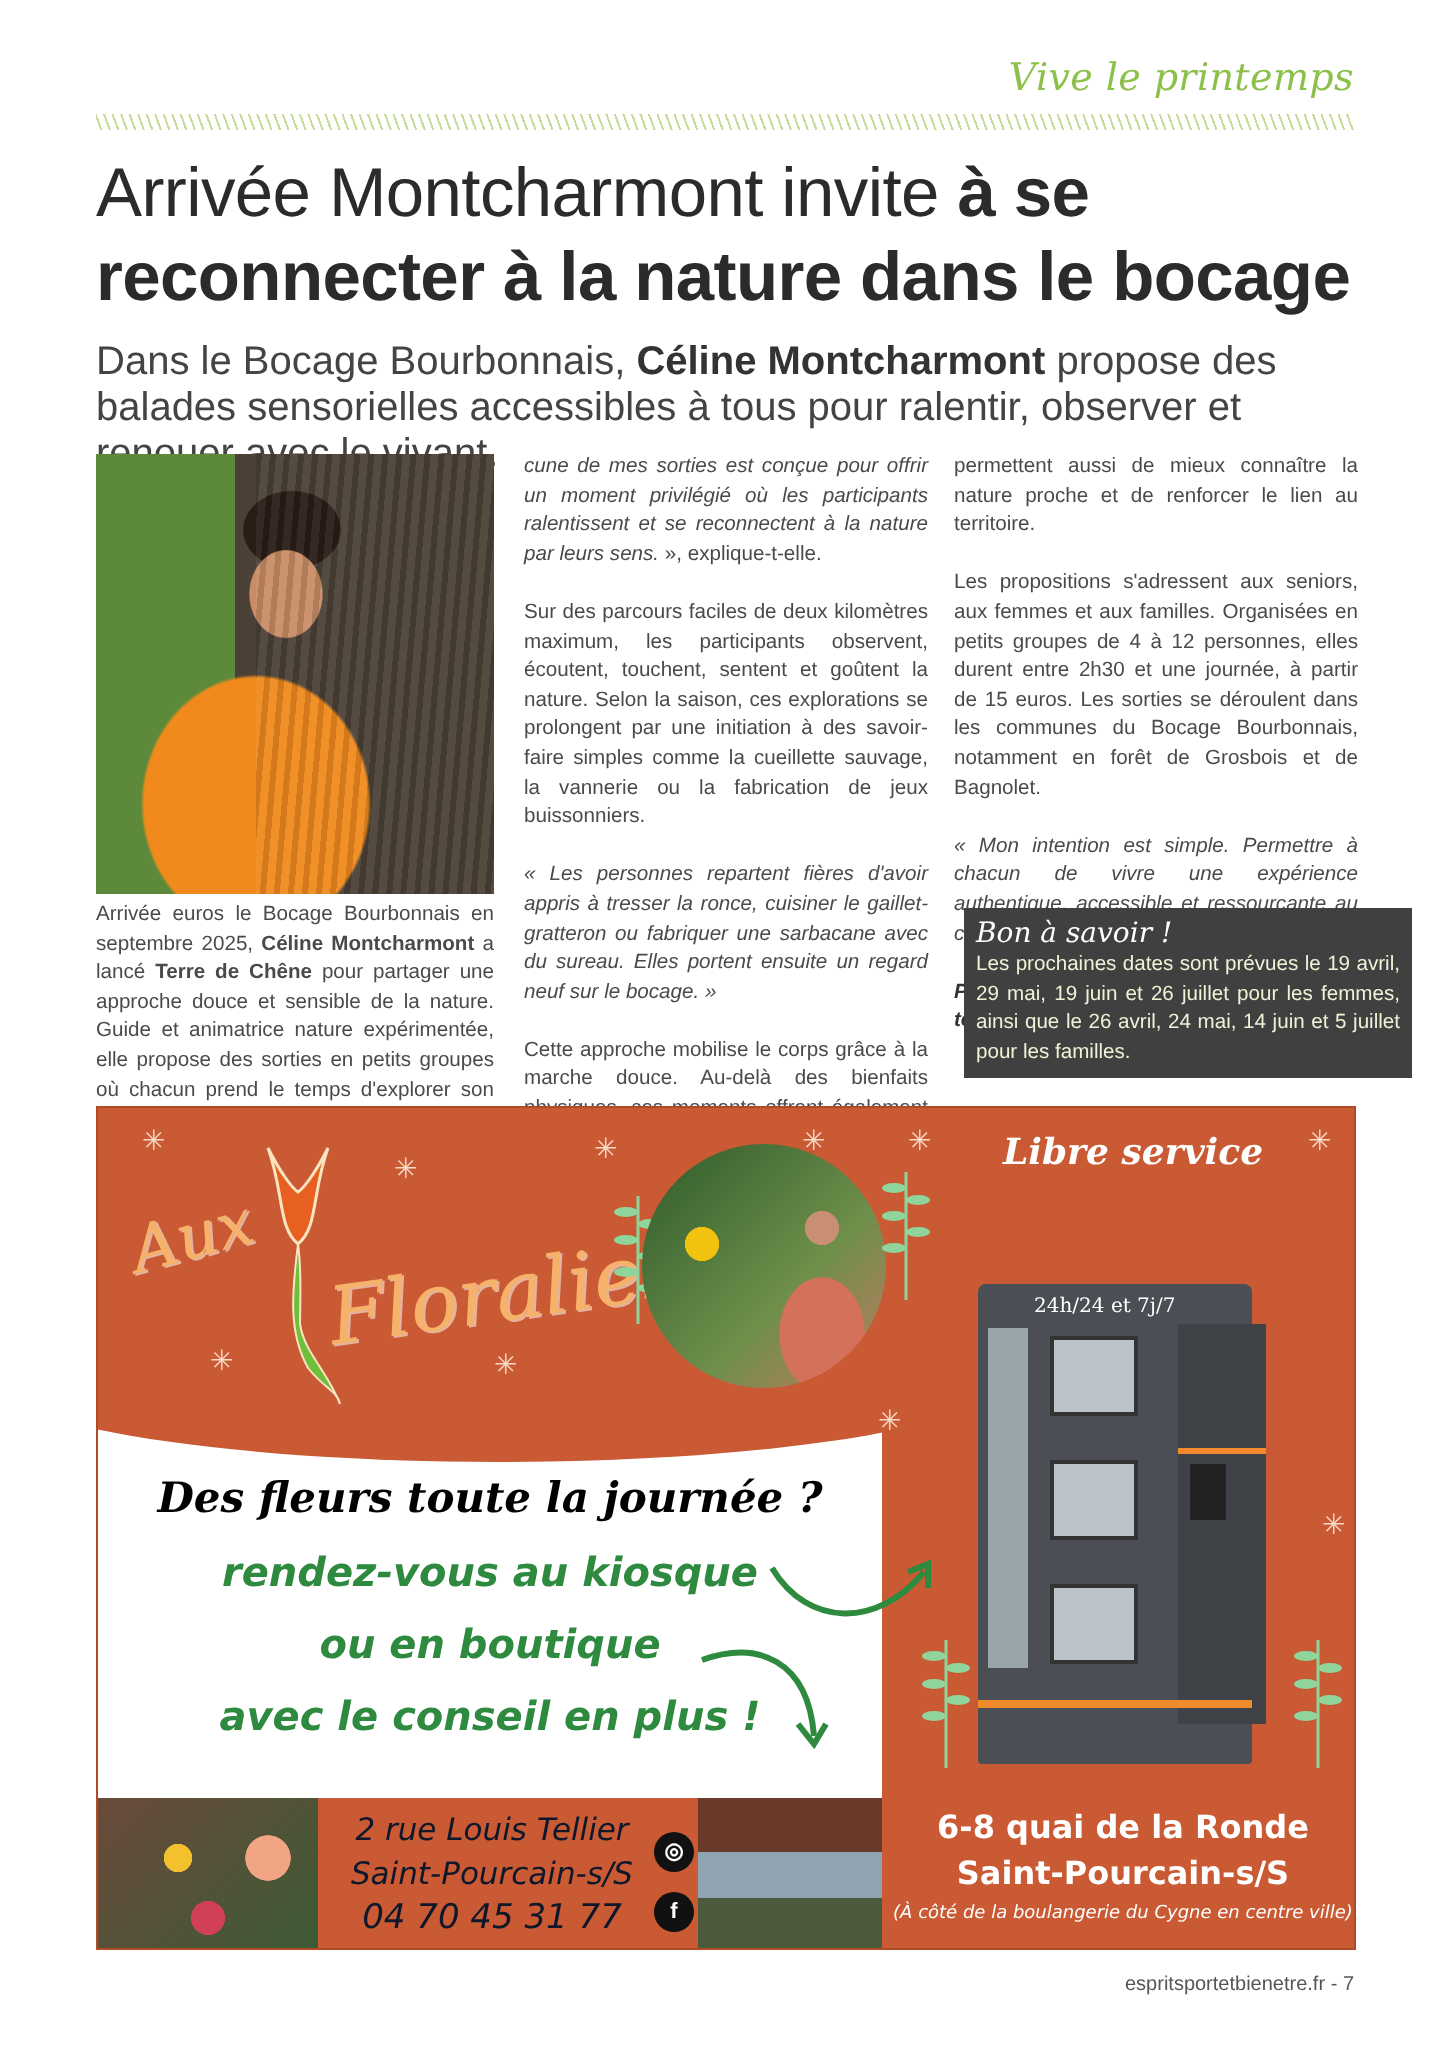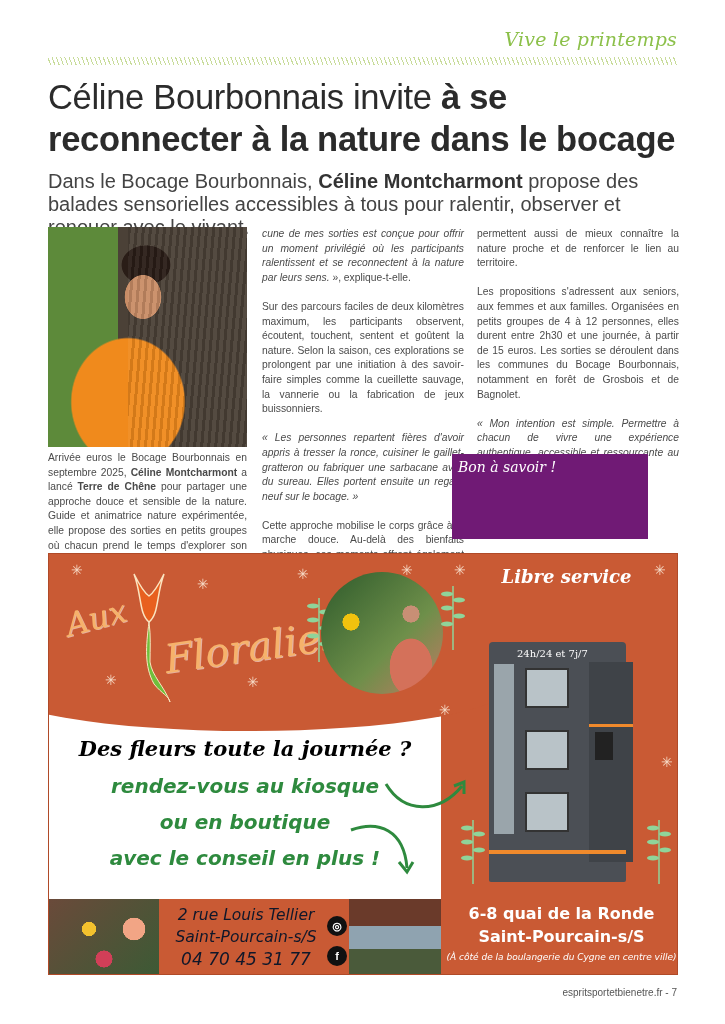--- a/index.html
+++ b/index.html
@@ -43,22 +43,22 @@
   .col { position: absolute; font-size: 10.3px; line-height: 14.6px; color: #4a4a4a; text-align: justify; }
   .col p { margin-bottom: 14.6px; }
   .col p:last-child { margin-bottom: 0; }
   .col i { font-style: italic; }
   .col1 { left: 48px; top: 451px; width: 199px; }
   .col2 { left: 262px; top: 227px; width: 202px; }
   .col3 { left: 477px; top: 227px; width: 202px; }
   .contact { font-weight: 700; font-style: italic; color: #333; }
 
   .info-box {
-    position: absolute; left: 452px; top: 454px; width: 196px; height: 85px;
-    background: #701a75; padding: 4px 6px; color: #eef3d6;
+    position: absolute; left: 482px; top: 454px; width: 224px; height: 85px;
+    background: #404040; padding: 4px 6px; color: #eef3d6;
   }
   .info-box .ib-title { font-family: "DejaVu Serif", serif; font-style: italic; font-size: 14px; color: #fff; line-height: 18px; }
   .info-box .ib-text { font-size: 10.3px; line-height: 14.5px; text-align: justify; }
 
   
   .ad {
     position: absolute; left: 48px; top: 553px; width: 630px; height: 422px;
     background: #c95a34; border: 1px solid #b04a28; overflow: hidden;
   }
   .ad-white {
@@ -150,21 +150,21 @@
   .footer {
     position: absolute; right: 48px; top: 987px; font-size: 10px; color: #555;
   }
 </style>
 </head>
 <body>
 
 <div class="section-tag">Vive le printemps</div>
 <div class="hatch"></div>
 
-<h1 class="headline"><span>Céline Bourbonnais invite </span><b>à se reconnecter à la nature dans le bocage</b></h1>
+<h1 class="headline"><span>Arrivée Montcharmont invite </span><b>à se reconnecter à la nature dans le bocage</b></h1>
 
 <p class="lead"><span>Dans le Bocage Bourbonnais, </span><b>Céline Montcharmont</b><span> propose des balades sensorielles accessibles à tous pour ralentir, observer et renouer avec le vivant.</span></p>
 
 <div class="photo" title="Céline Montcharmont smiling in an orange blouse, hand on a tree trunk">
   <div class="trunk-texture"></div>
 </div>
 
 <div class="col col1">
   <p><span>Arrivée euros le Bocage Bourbonnais en septembre 2025, </span><b>Céline Montcharmont</b><span> a lancé </span><b>Terre de Chêne</b><span> pour partager une approche douce et sensible de la nature. Guide et animatrice nature expérimentée, elle propose des sorties en petits groupes où chacun prend le temps d'explorer son environnement. « Cha-</span></p>
 </div>
@@ -178,20 +178,21 @@
 
 <div class="col col3">
   <p>permettent aussi de mieux connaître la nature proche et de renforcer le lien au territoire.</p>
   <p>Les propositions s'adressent aux seniors, aux femmes et aux familles. Organisées en petits groupes de 4 à 12 personnes, elles durent entre 2h30 et une journée, à partir de 15 euros. Les sorties se déroulent dans les communes du Bocage Bourbonnais, notamment en forêt de Grosbois et de Bagnolet.</p>
   <p><i>« Mon intention est simple. Permettre à chacun de vivre une expérience authentique, accessible et ressourçante au cœur de la nature. »</i></p>
   <p><span class="contact">Plus d'infos ? 07 84 99 34 46</span><br><span class="contact">terredechene@gmail.com</span></p>
 </div>
 
 <div class="info-box">
   <div class="ib-title">Bon à savoir !</div>
+  <div class="ib-text">Les prochaines dates sont prévues le 19 avril, 29 mai, 19 juin et 26 juillet pour les femmes, ainsi que le 26 avril, 24 mai, 14 juin et 5 juillet pour les familles.</div>
 </div>
 
 <div class="ad">
   <div class="ad-white"></div>
 
   <span class="spark" style="left:22px;top:8px">✳</span>
   <span class="spark" style="left:148px;top:22px">✳</span>
   <span class="spark" style="left:248px;top:12px">✳</span>
   <span class="spark" style="left:56px;top:118px">✳</span>
   <span class="spark" style="left:198px;top:120px">✳</span>

